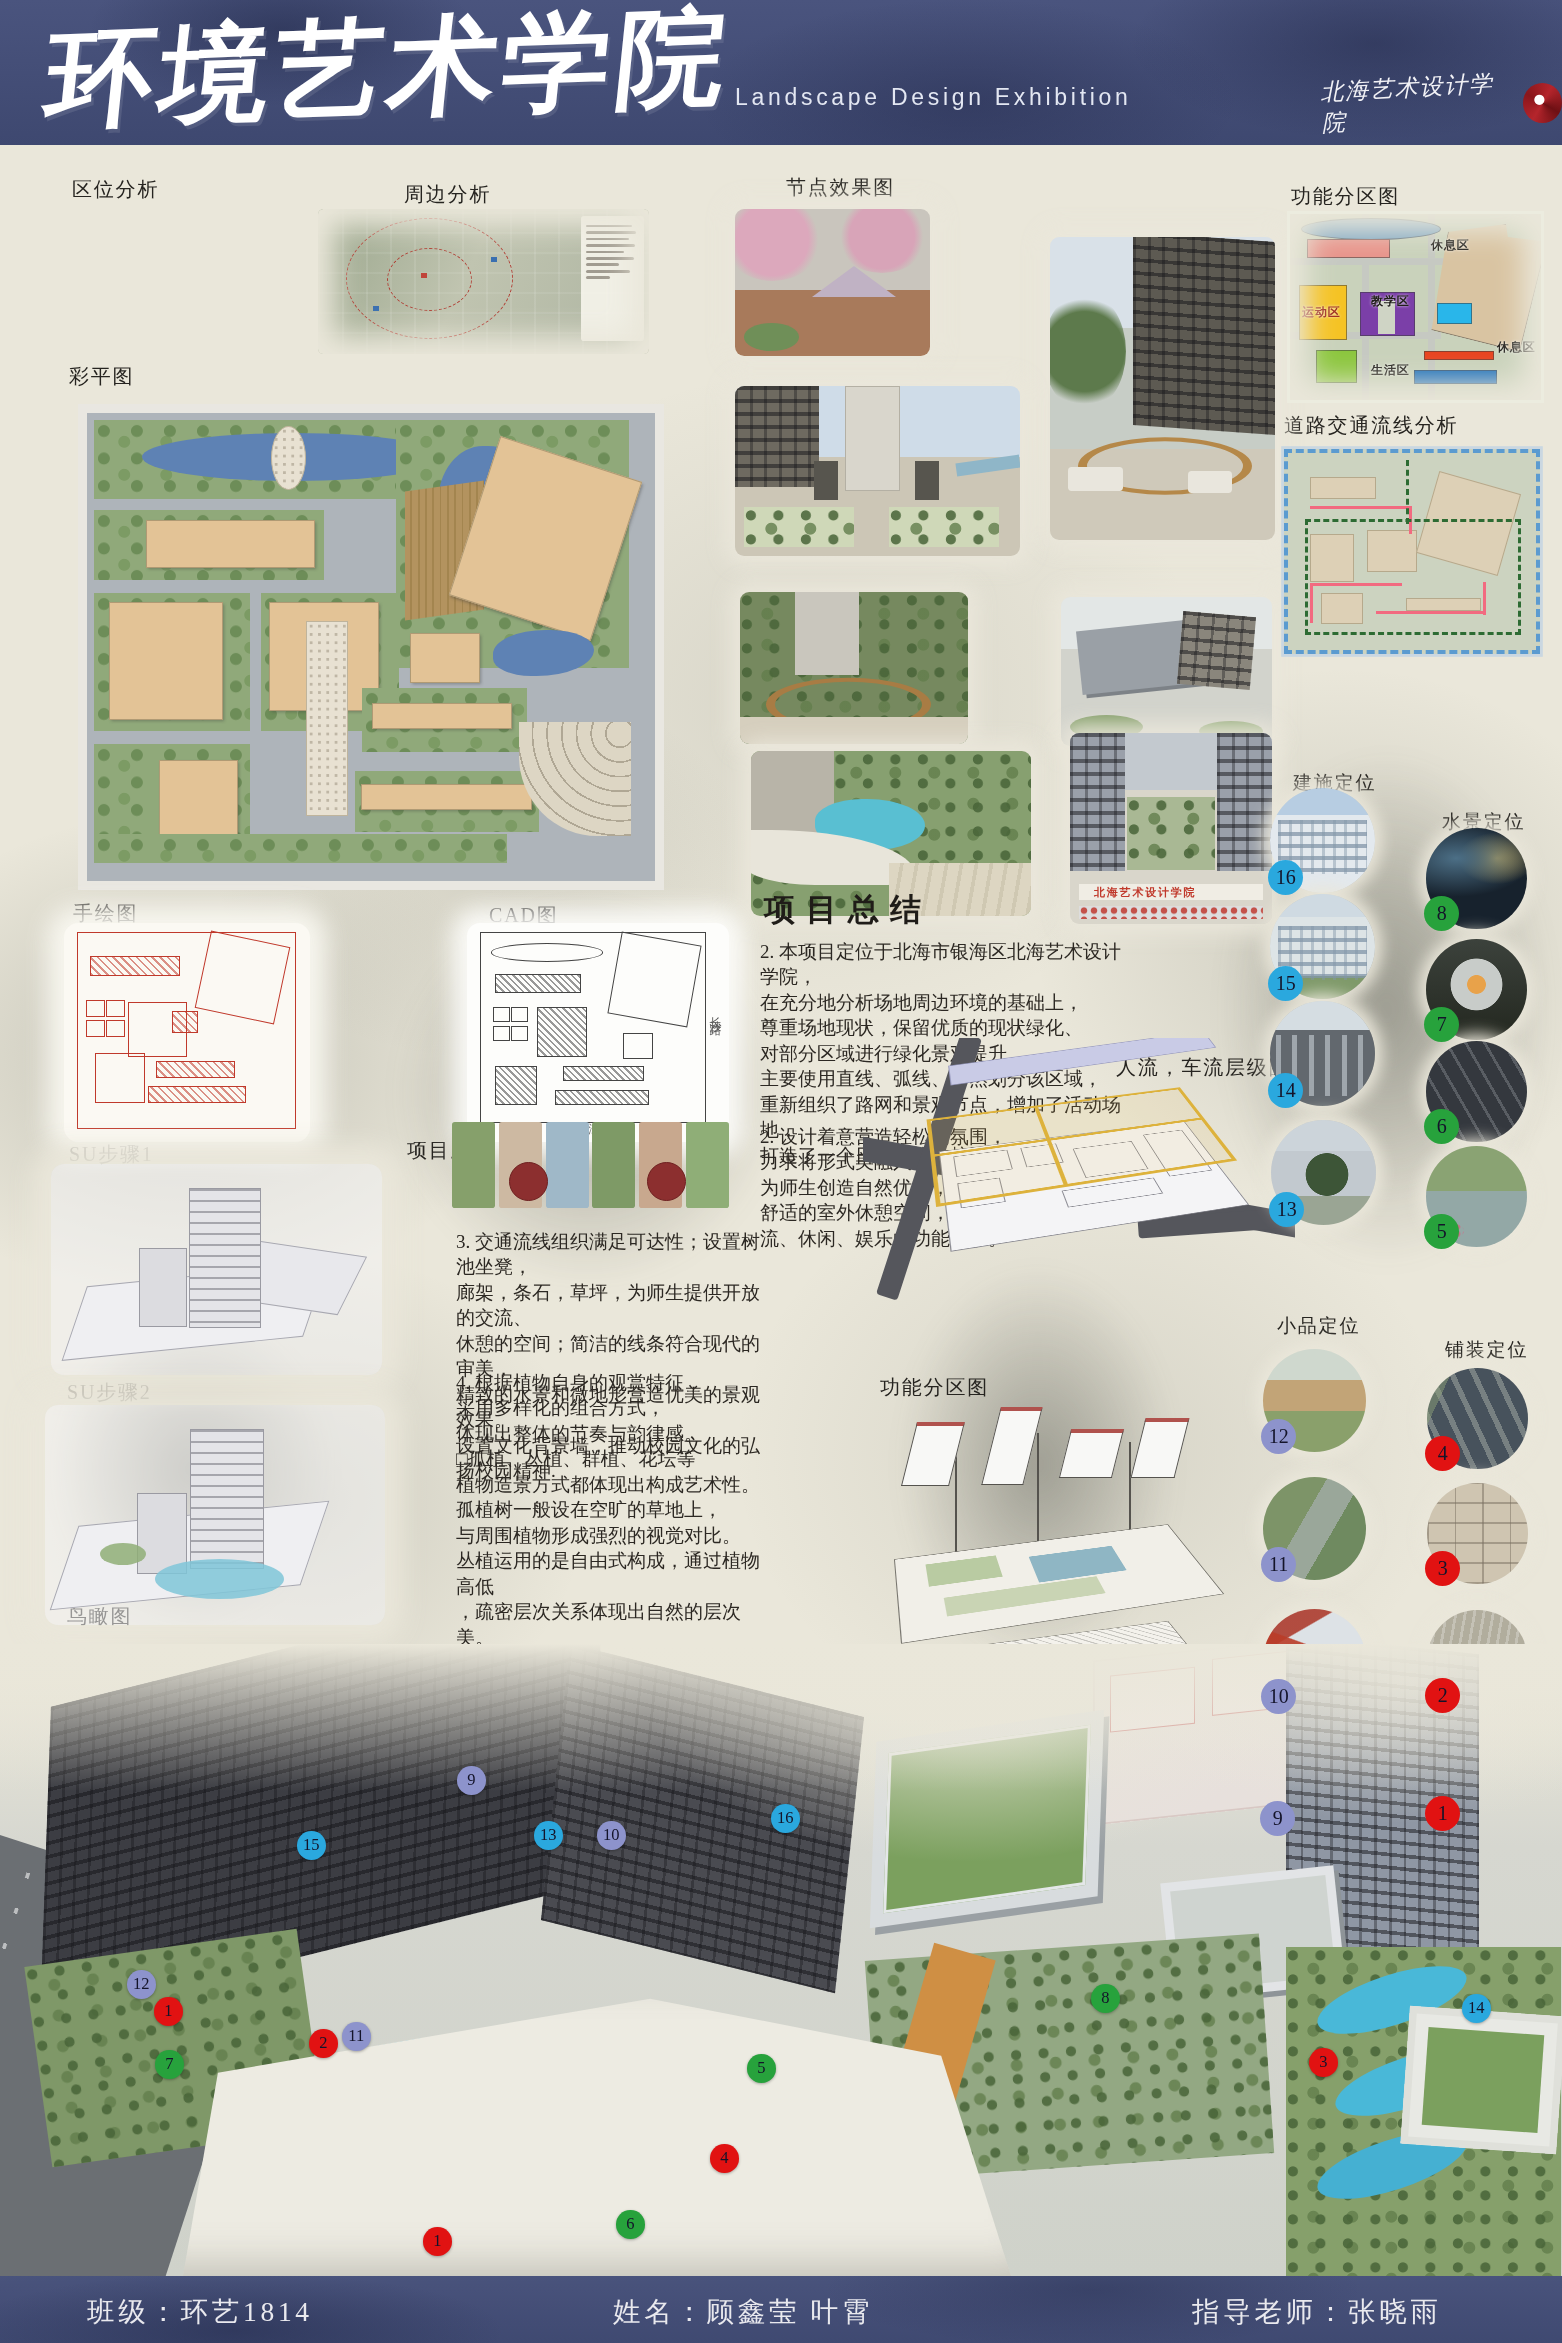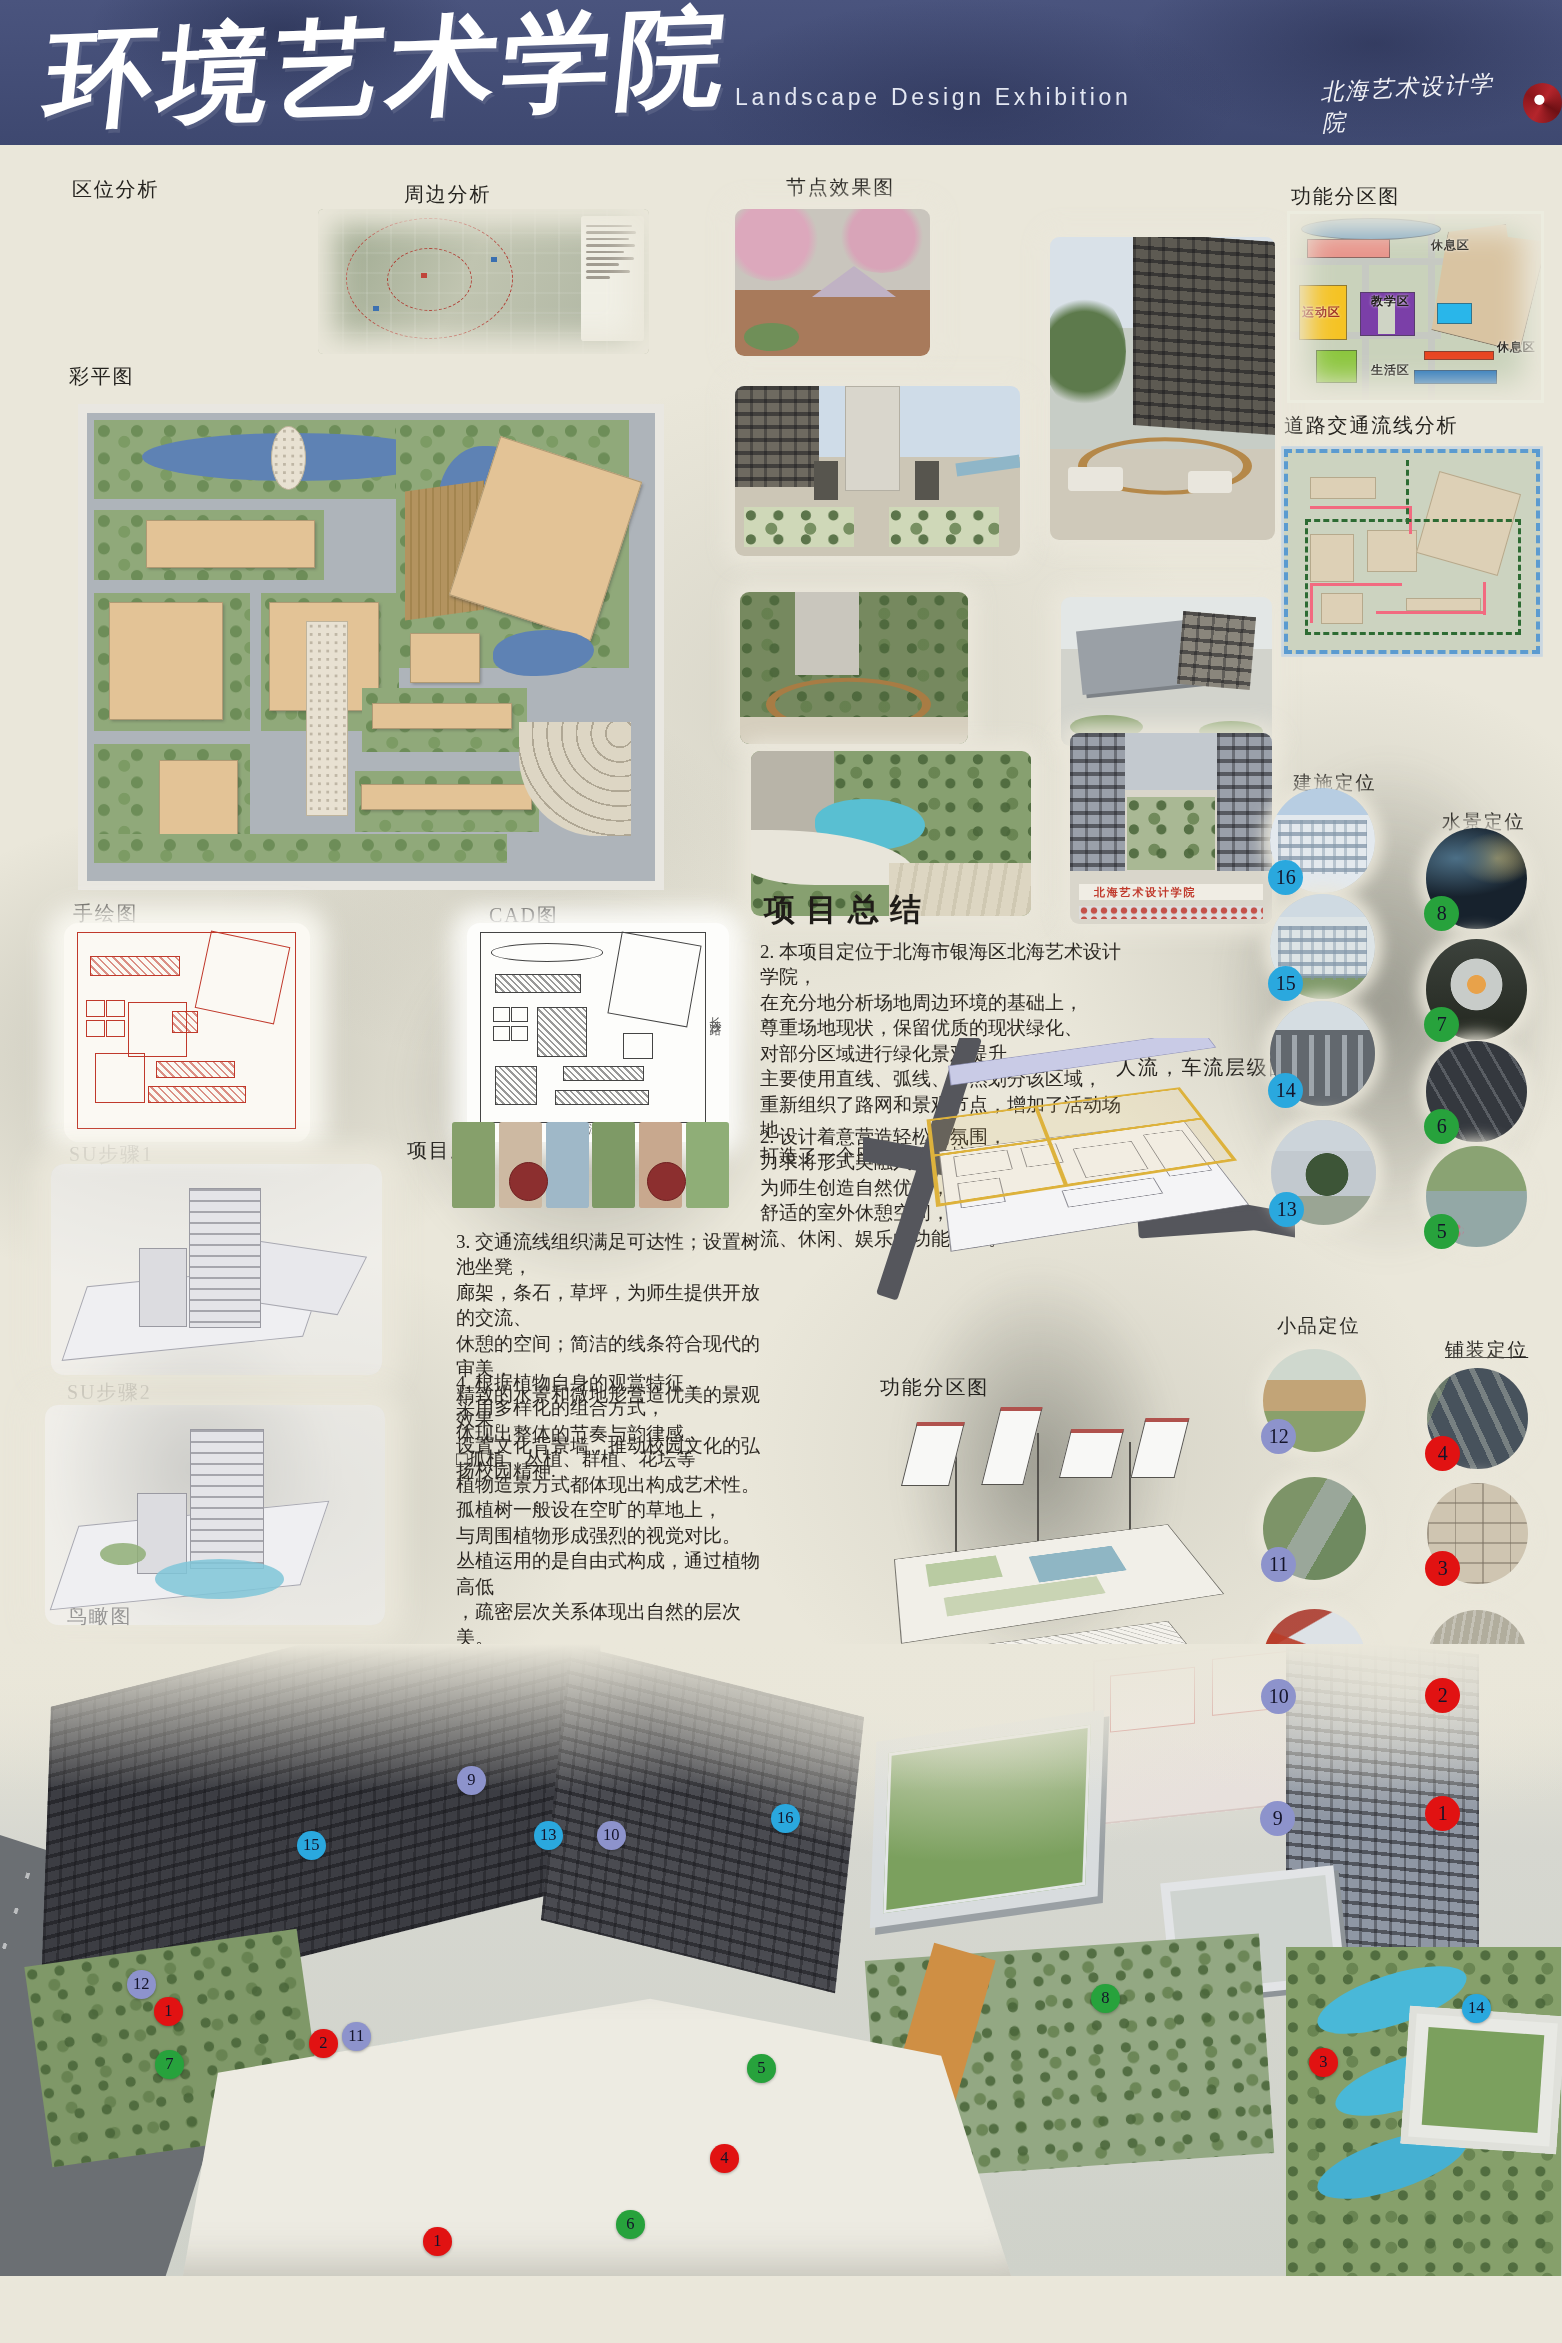--- a/index.html
+++ b/index.html
@@ -511,21 +511,21 @@
       <div style="position:absolute;left:45%;top:20%;width:30%;height:36%;background:#8fb6c4;"></div>
       <div style="position:absolute;left:14%;top:58%;width:50%;height:22%;background:#c9d4b4;"></div>
     </div>
     <div class="hr-plate iso" style="left:20px;top:198px;width:312px;height:138px;
       background:repeating-linear-gradient(45deg, rgba(110,110,104,.35) 0 1.8px, transparent 1.8px 8.3px),#f4f2ec;"></div>
   </div>
 
   <span class="g-lbl" style="left:1293px;top:770px;">建施定位</span>
   <span class="g-lbl" style="left:1442px;top:809px;">水景定位</span>
   <span class="g-lbl" style="left:1277px;top:1313px;">小品定位</span>
-  <span class="g-lbl" style="left:1445px;top:1337px;text-decoration:underline;">铺装定位</span>
+  <span class="g-lbl" style="left:1445px;top:1337px;">铺装定位</span>
 
   <div class="circ" style="left:1270px;top:788px;width:105px;height:105px;">
     <div class="face f16"></div>
       <span class="badge" style="background: rgb(42, 168, 222);">16</span>
     </div>
   <div class="circ" style="left:1270px;top:894px;width:105px;height:105px;">
     <div class="face f15"></div>
       <span class="badge" style="background: rgb(42, 168, 222);">15</span>
     </div>
   <div class="circ" style="left:1270px;top:1001px;width:105px;height:105px;">
@@ -662,15 +662,20 @@
       <div class="mk" style="left: 342px; top: 2022px; background: rgb(141, 147, 204);">11</div>
       <div class="mk" style="left: 747px; top: 2054px; background: rgb(39, 162, 60);">5</div>
       <div class="mk" style="left: 1091px; top: 1984px; background: rgb(39, 162, 60);">8</div>
       <div class="mk" style="left: 1462px; top: 1994px; background: rgb(42, 168, 222);">14</div>
       <div class="mk" style="left: 1309px; top: 2048px; background: rgb(225, 18, 18);">3</div>
       <div class="mk" style="left: 710px; top: 2144px; background: rgb(225, 18, 18);">4</div>
       <div class="mk" style="left: 423px; top: 2227px; background: rgb(225, 18, 18);">1</div>
       <div class="mk" style="left: 616px; top: 2210px; background: rgb(39, 162, 60);">6</div>
     </div>
 
+  <div class="abs footer">
+    <span style="left:87px;">班级：环艺1814</span>
+    <span style="left:613px;">姓名：顾鑫莹  叶霄</span>
+    <span style="left:1192px;">指导老师：张晓雨</span>
+  </div>
 
 </div>
 
 
 </body></html>

